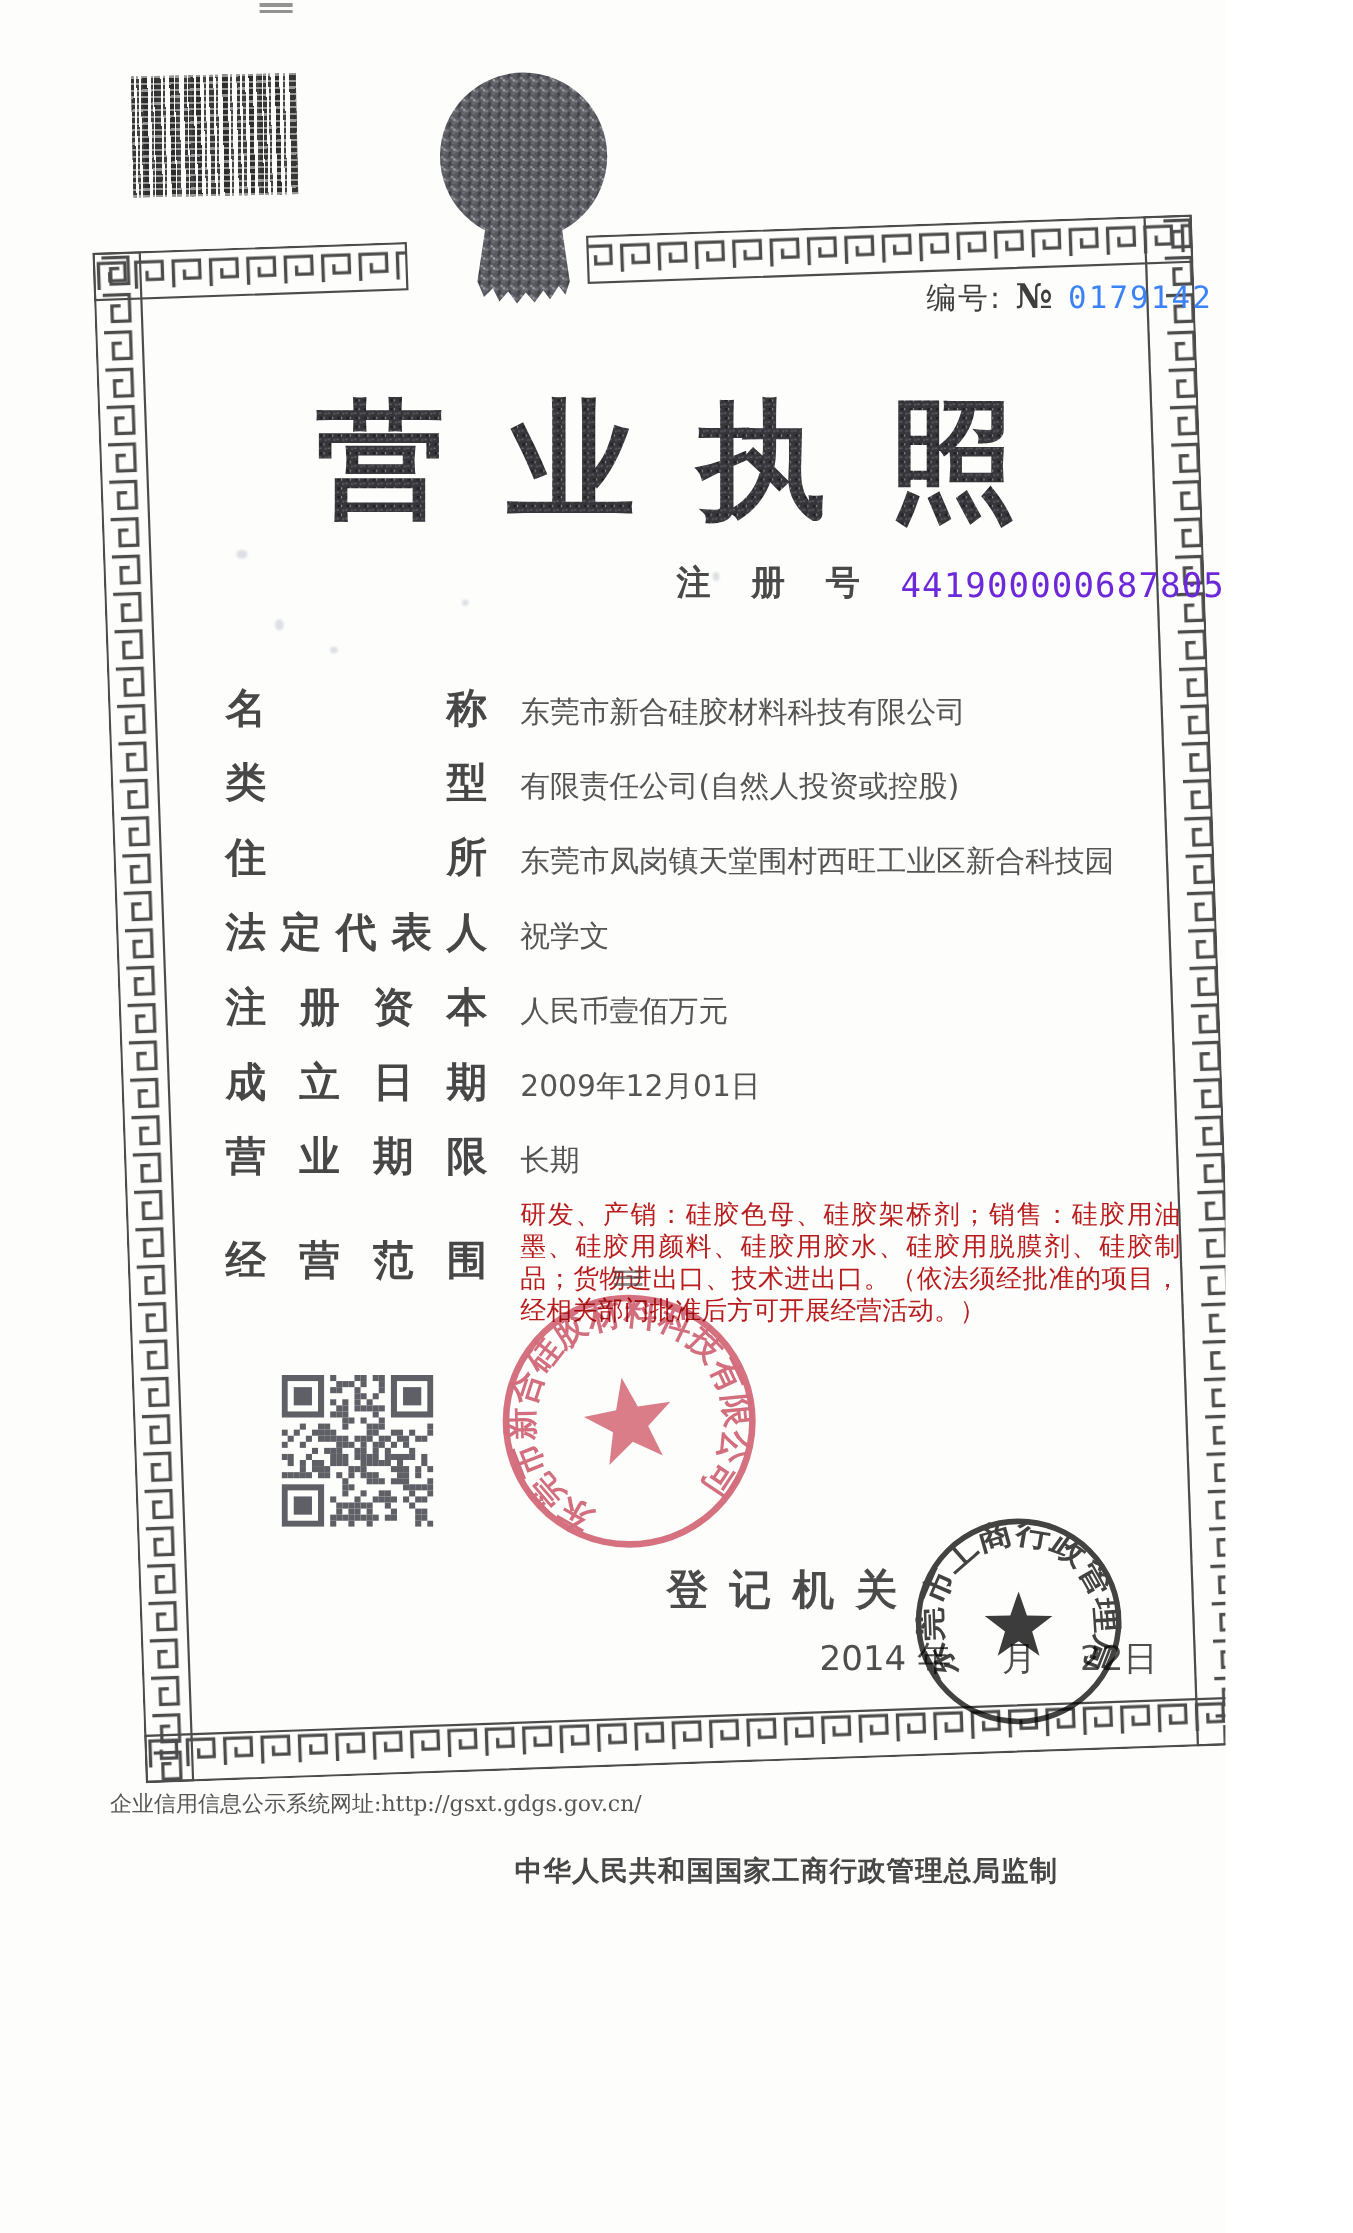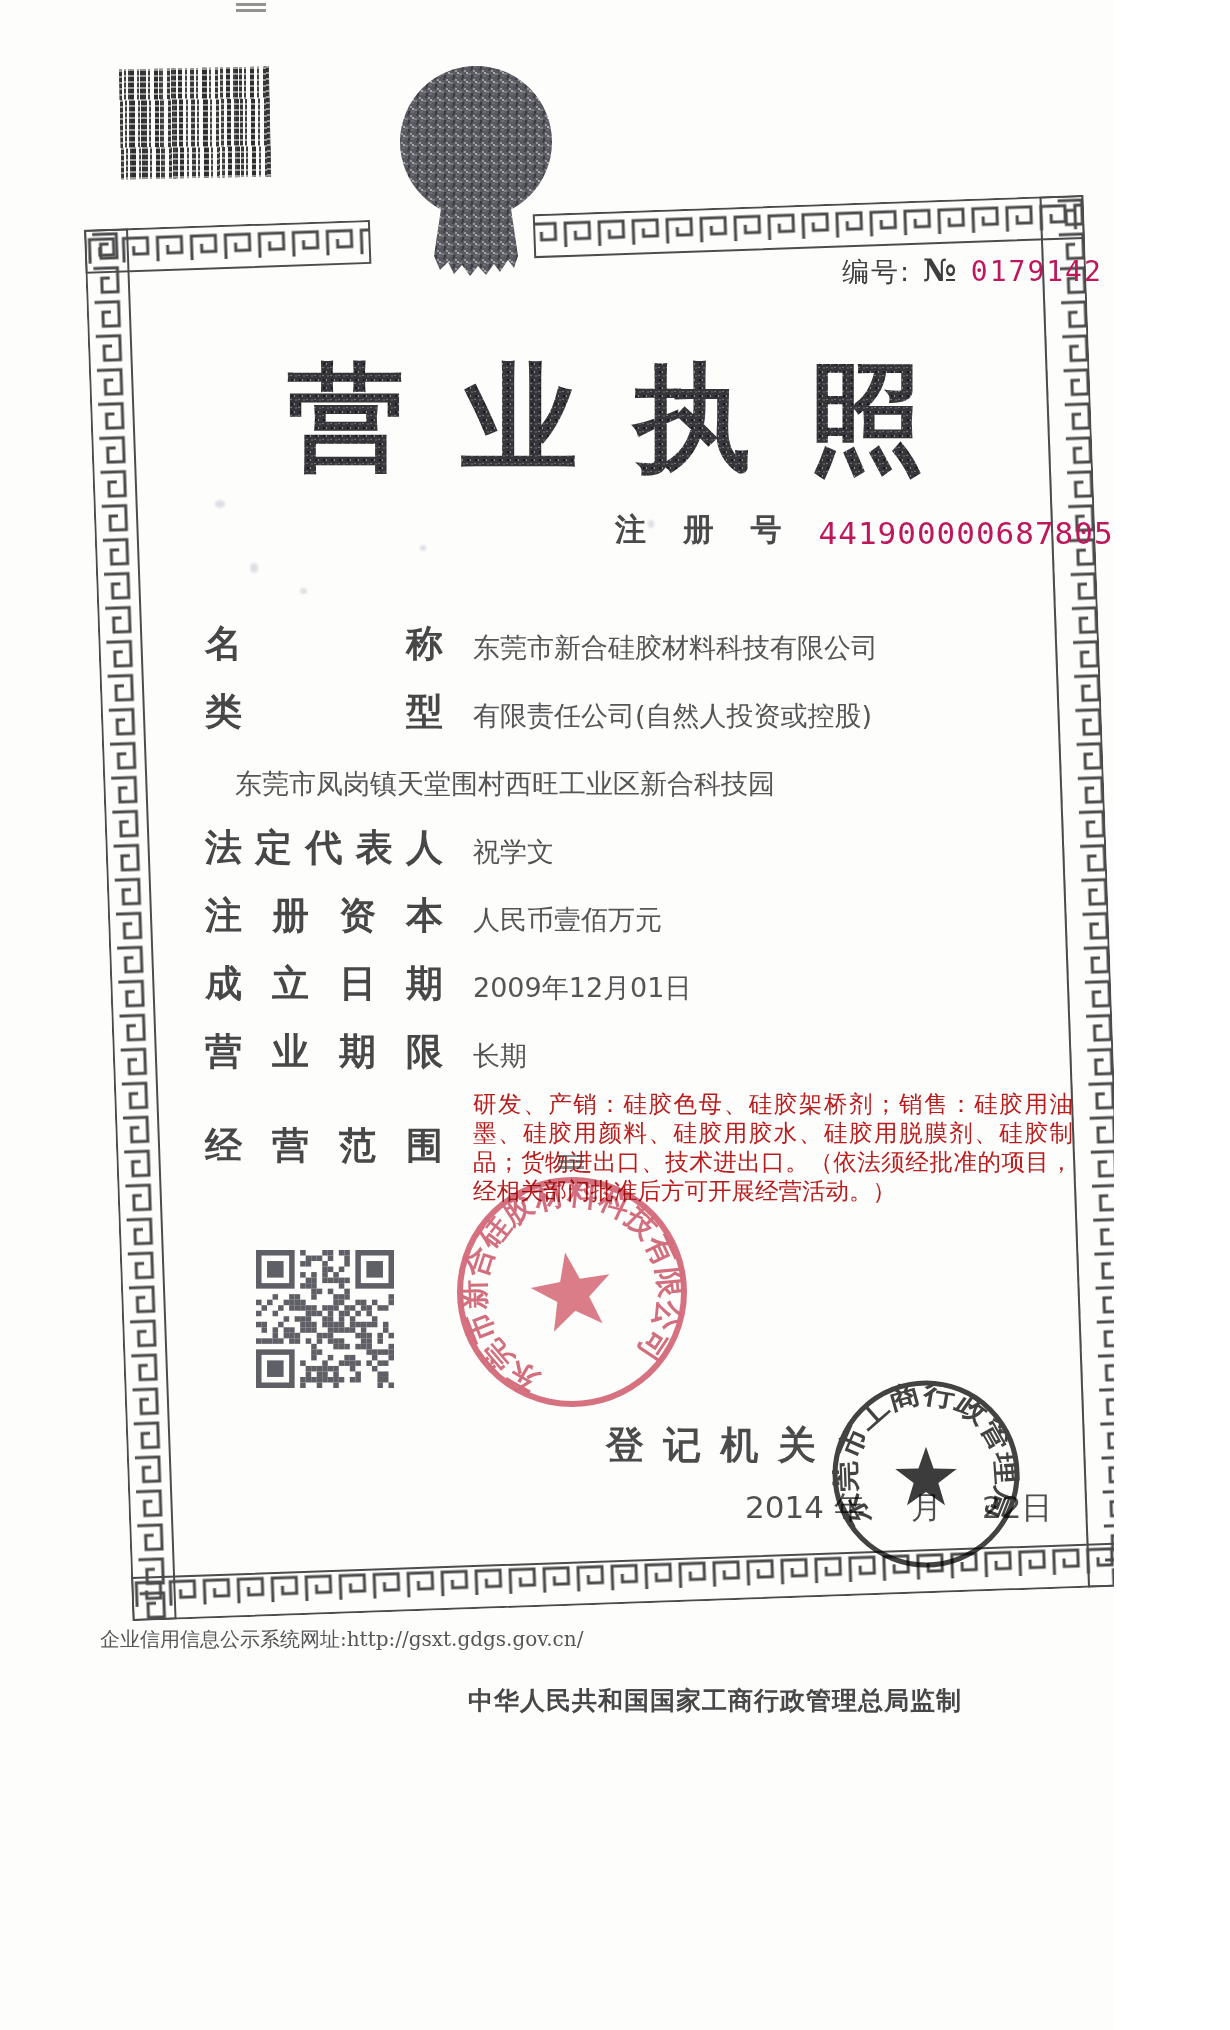--- a/index.html
+++ b/index.html
@@ -17,25 +17,25 @@
       repeating-linear-gradient(90deg,rgba(0,0,0,0) 0 9px,#222 9px 11px,rgba(0,0,0,0) 11px 21px,#181818 21px 26px,rgba(0,0,0,0) 26px 31px);}
   .emblem{position:absolute;left:396px;top:60px;opacity:.93;}
 
   
   .frame-svg{position:absolute;left:108px;top:212px;transform:rotate(-2deg);transform-origin:center;}
 
   
   .serial{position:absolute;left:842px;top:252px;display:flex;align-items:baseline;color:#3e3e3e;}
   .serial-label{font-size:27px;letter-spacing:2px;}
   .serial-mark{font-family:"DejaVu Serif",serif;font-weight:900;font-size:31px;margin-left:12px;}
-  .serial-number{font-family:"DejaVu Sans Mono",monospace;font-size:28px;letter-spacing:2px;margin-left:14px;color:#be185d;}
+  .serial-number{font-family:"DejaVu Sans Mono",monospace;font-size:28px;letter-spacing:2px;margin-left:14px;color:#3b82f6;}
   .title-svg{position:absolute;left:270px;top:330px;}
   .regline{position:absolute;left:615px;top:509px;display:flex;align-items:flex-end;}
   .regline .lbl{font-size:31px;letter-spacing:13px;font-weight:600;color:#4a4a4a;}
-  .regline .num{font-family:"DejaVu Sans Mono",monospace;font-size:31px;letter-spacing:1px;color:#be185d;margin-left:24px;}
+  .regline .num{font-family:"DejaVu Sans Mono",monospace;font-size:31px;letter-spacing:1px;color:#6d28d9;margin-left:24px;}
 
   
   .rows{position:absolute;left:205px;top:610px;width:880px;}
   .row{display:flex;align-items:center;min-height:68px;}
   .row-label{flex:0 0 238px;font-size:37px;font-weight:700;color:#474747;line-height:1.15;
     text-align:justify;text-align-last:justify;}
   .row-value{margin-left:30px;font-size:27px;color:#555;padding-top:8px;line-height:1.25;}
   .row--scope{min-height:0;}
   .row--scope .row-value{width:600px;font-size:23.5px;line-height:29px;text-align:justify;
     color:#b91c1c;padding-top:4px;}
@@ -134,20 +134,21 @@
   <div class="rows">
     <div class="row">
       <div class="row-label">名称</div>
       <div class="row-value">东莞市新合硅胶材料科技有限公司</div>
     </div>
     <div class="row">
       <div class="row-label">类型</div>
       <div class="row-value">有限责任公司(自然人投资或控股)</div>
     </div>
     <div class="row">
+      <div class="row-label">住所</div>
       <div class="row-value">东莞市凤岗镇天堂围村西旺工业区新合科技园</div>
     </div>
     <div class="row">
       <div class="row-label">法定代表人</div>
       <div class="row-value">祝学文</div>
     </div>
     <div class="row">
       <div class="row-label">注册资本</div>
       <div class="row-value">人民币壹佰万元</div>
     </div>

